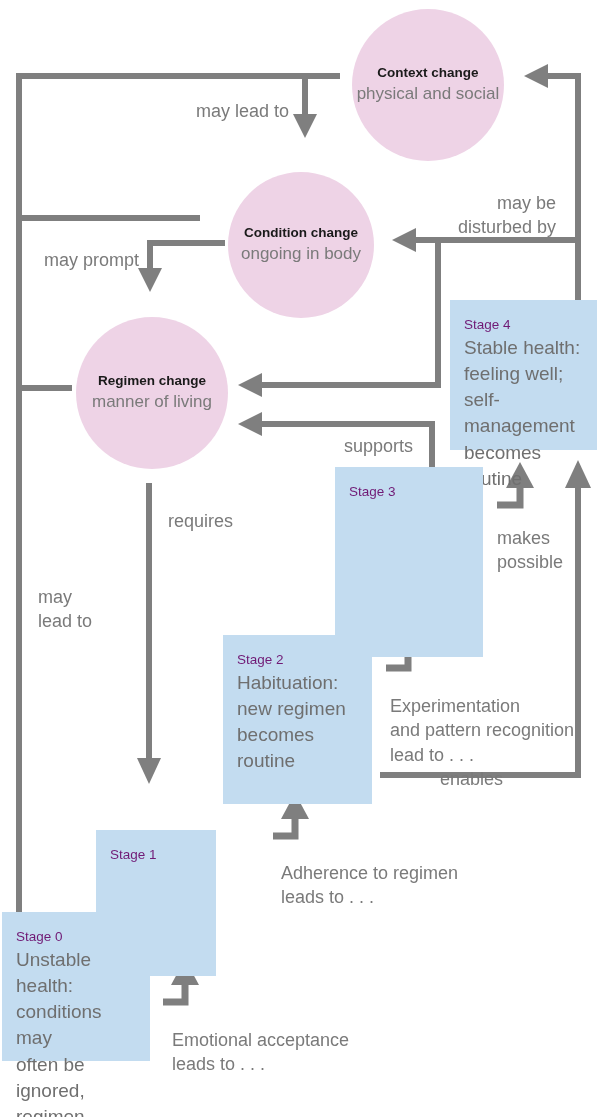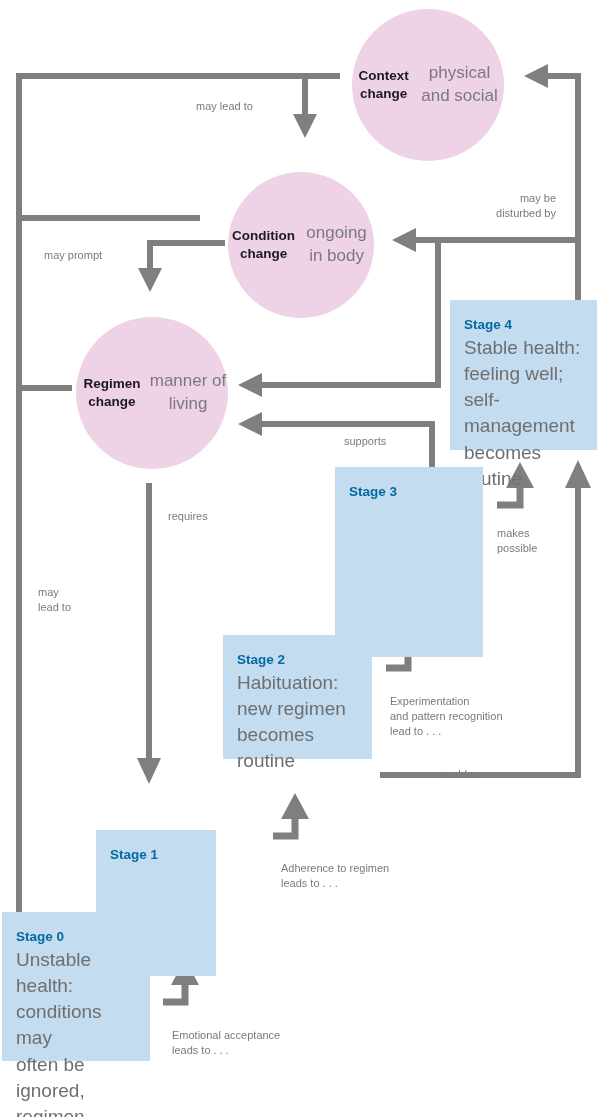--- a/index.html
+++ b/index.html
@@ -18,21 +18,21 @@
     position: absolute;
     top: 0; left: 0;
     width: 597px;
     height: 1117px;
   }
   .circle-node {
     position: absolute;
     border-radius: 50%;
     background: #eed3e6;
     display: flex;
-    flex-direction: row;
+    flex-direction: column;
     align-items: center;
     justify-content: center;
     text-align: center;
   }
   .circle-title {
     font-size: 13.5px;
     color: #1a1a1a;
     font-weight: 600;
     line-height: 1.35;
   }
@@ -42,35 +42,35 @@
     line-height: 1.35;
   }
   .stage-box {
     position: absolute;
     background: #c3dcf0;
     box-sizing: border-box;
     padding: 16px 14px 0 14px;
   }
   .stage-title {
     font-size: 13.5px;
-    font-weight: 700;
-    color: #0369a1;
+    font-weight: 400;
+    color: #701a75;
     line-height: 1.38;
     margin: 0;
   }
   .stage-desc {
     font-size: 19px;
     color: #6f6f6f;
     line-height: 1.38;
     margin: 0;
     white-space: pre-line;
   }
   .edge-label {
     position: absolute;
-    font-size: 11px;
+    font-size: 18px;
     color: #7a7a7a;
     line-height: 1.35;
     white-space: pre-line;
   }
   .edge-label.right-align { text-align: right; }
 </style>
 </head>
 <body>
 
 <svg id="diagram" viewBox="0 0 597 1117" xmlns="http://www.w3.org/2000/svg">
@@ -179,21 +179,21 @@
   <p class="stage-desc">Stable health:
 feeling well;
 self-management
 becomes routine</p>
 </div>
 
 <div class="stage-box" style="left:335px; top:467px; width:148px; height:190px;">
   <p class="stage-title">Stage 3</p>
 </div>
 
-<div class="stage-box" style="left:223px; top:635px; width:149px; height:124px;">
+<div class="stage-box" style="left:223px; top:635px; width:149px; height:169px;">
   <p class="stage-title">Stage 2</p>
   <p class="stage-desc">Habituation:
 new regimen
 becomes routine</p>
 </div>
 
 <div class="stage-box" style="left:96px; top:802px; width:120px; height:146px;margin-top:28px;">
   <p class="stage-title">Stage 1</p>
 </div>
 

